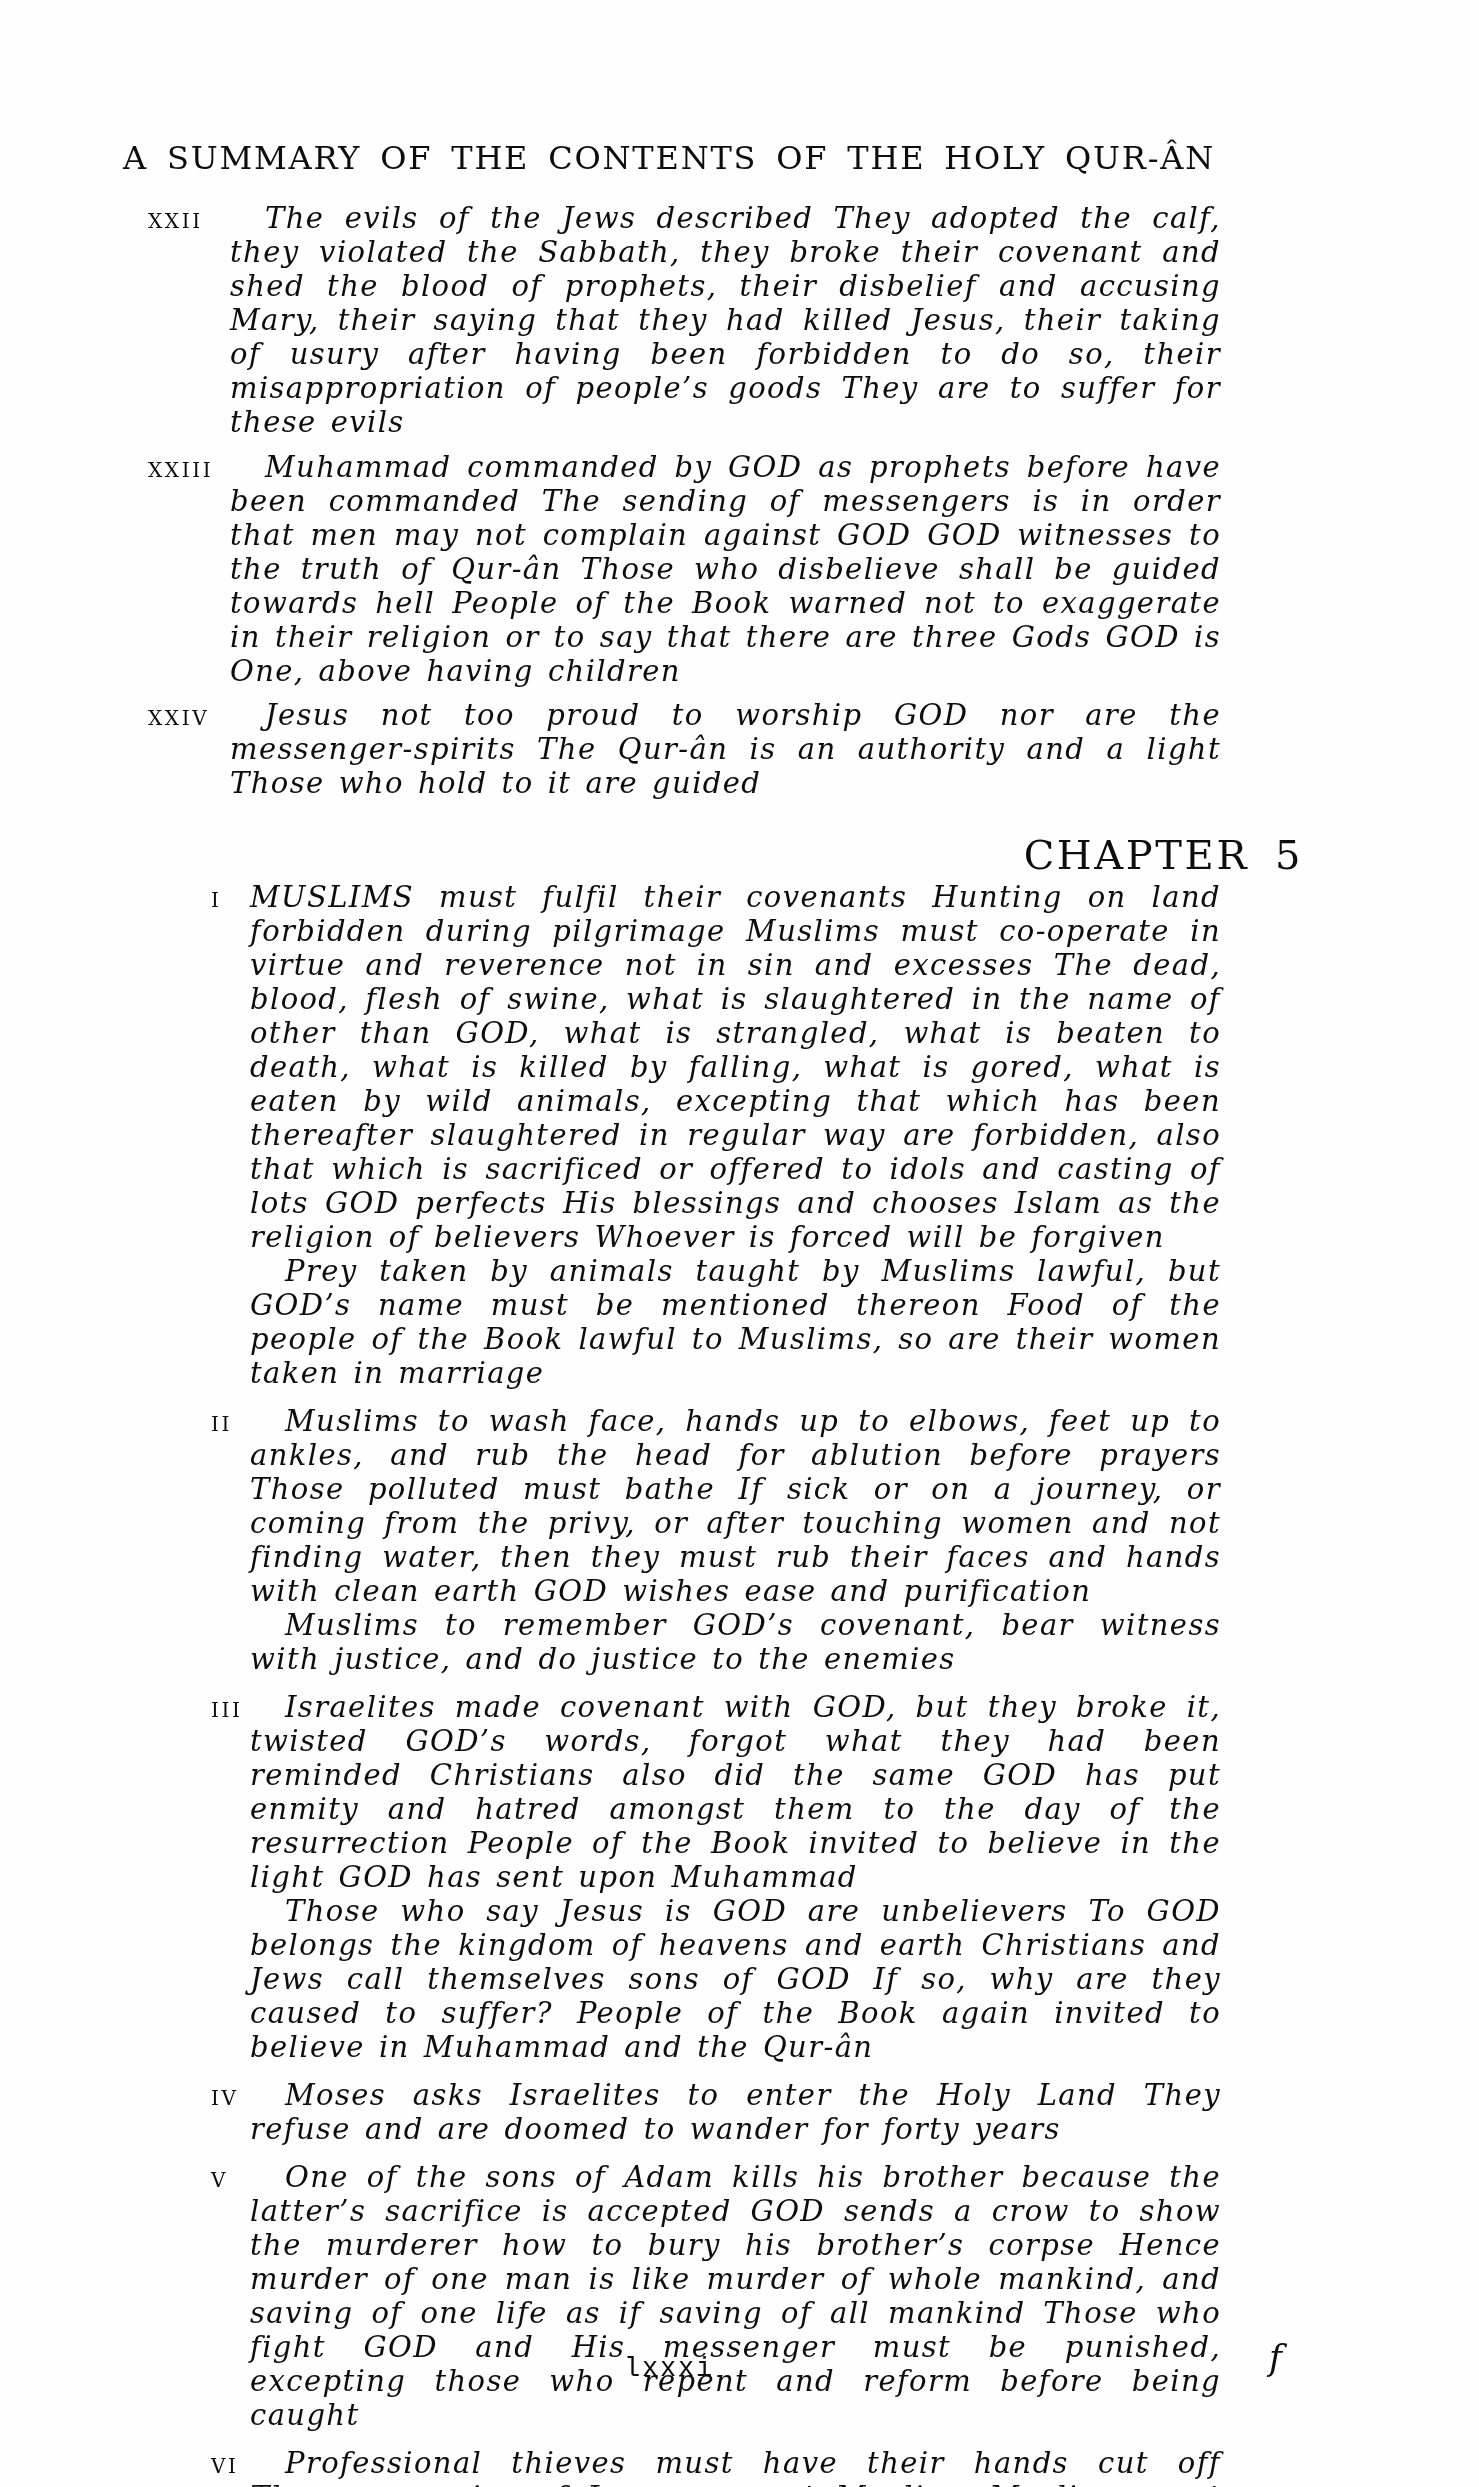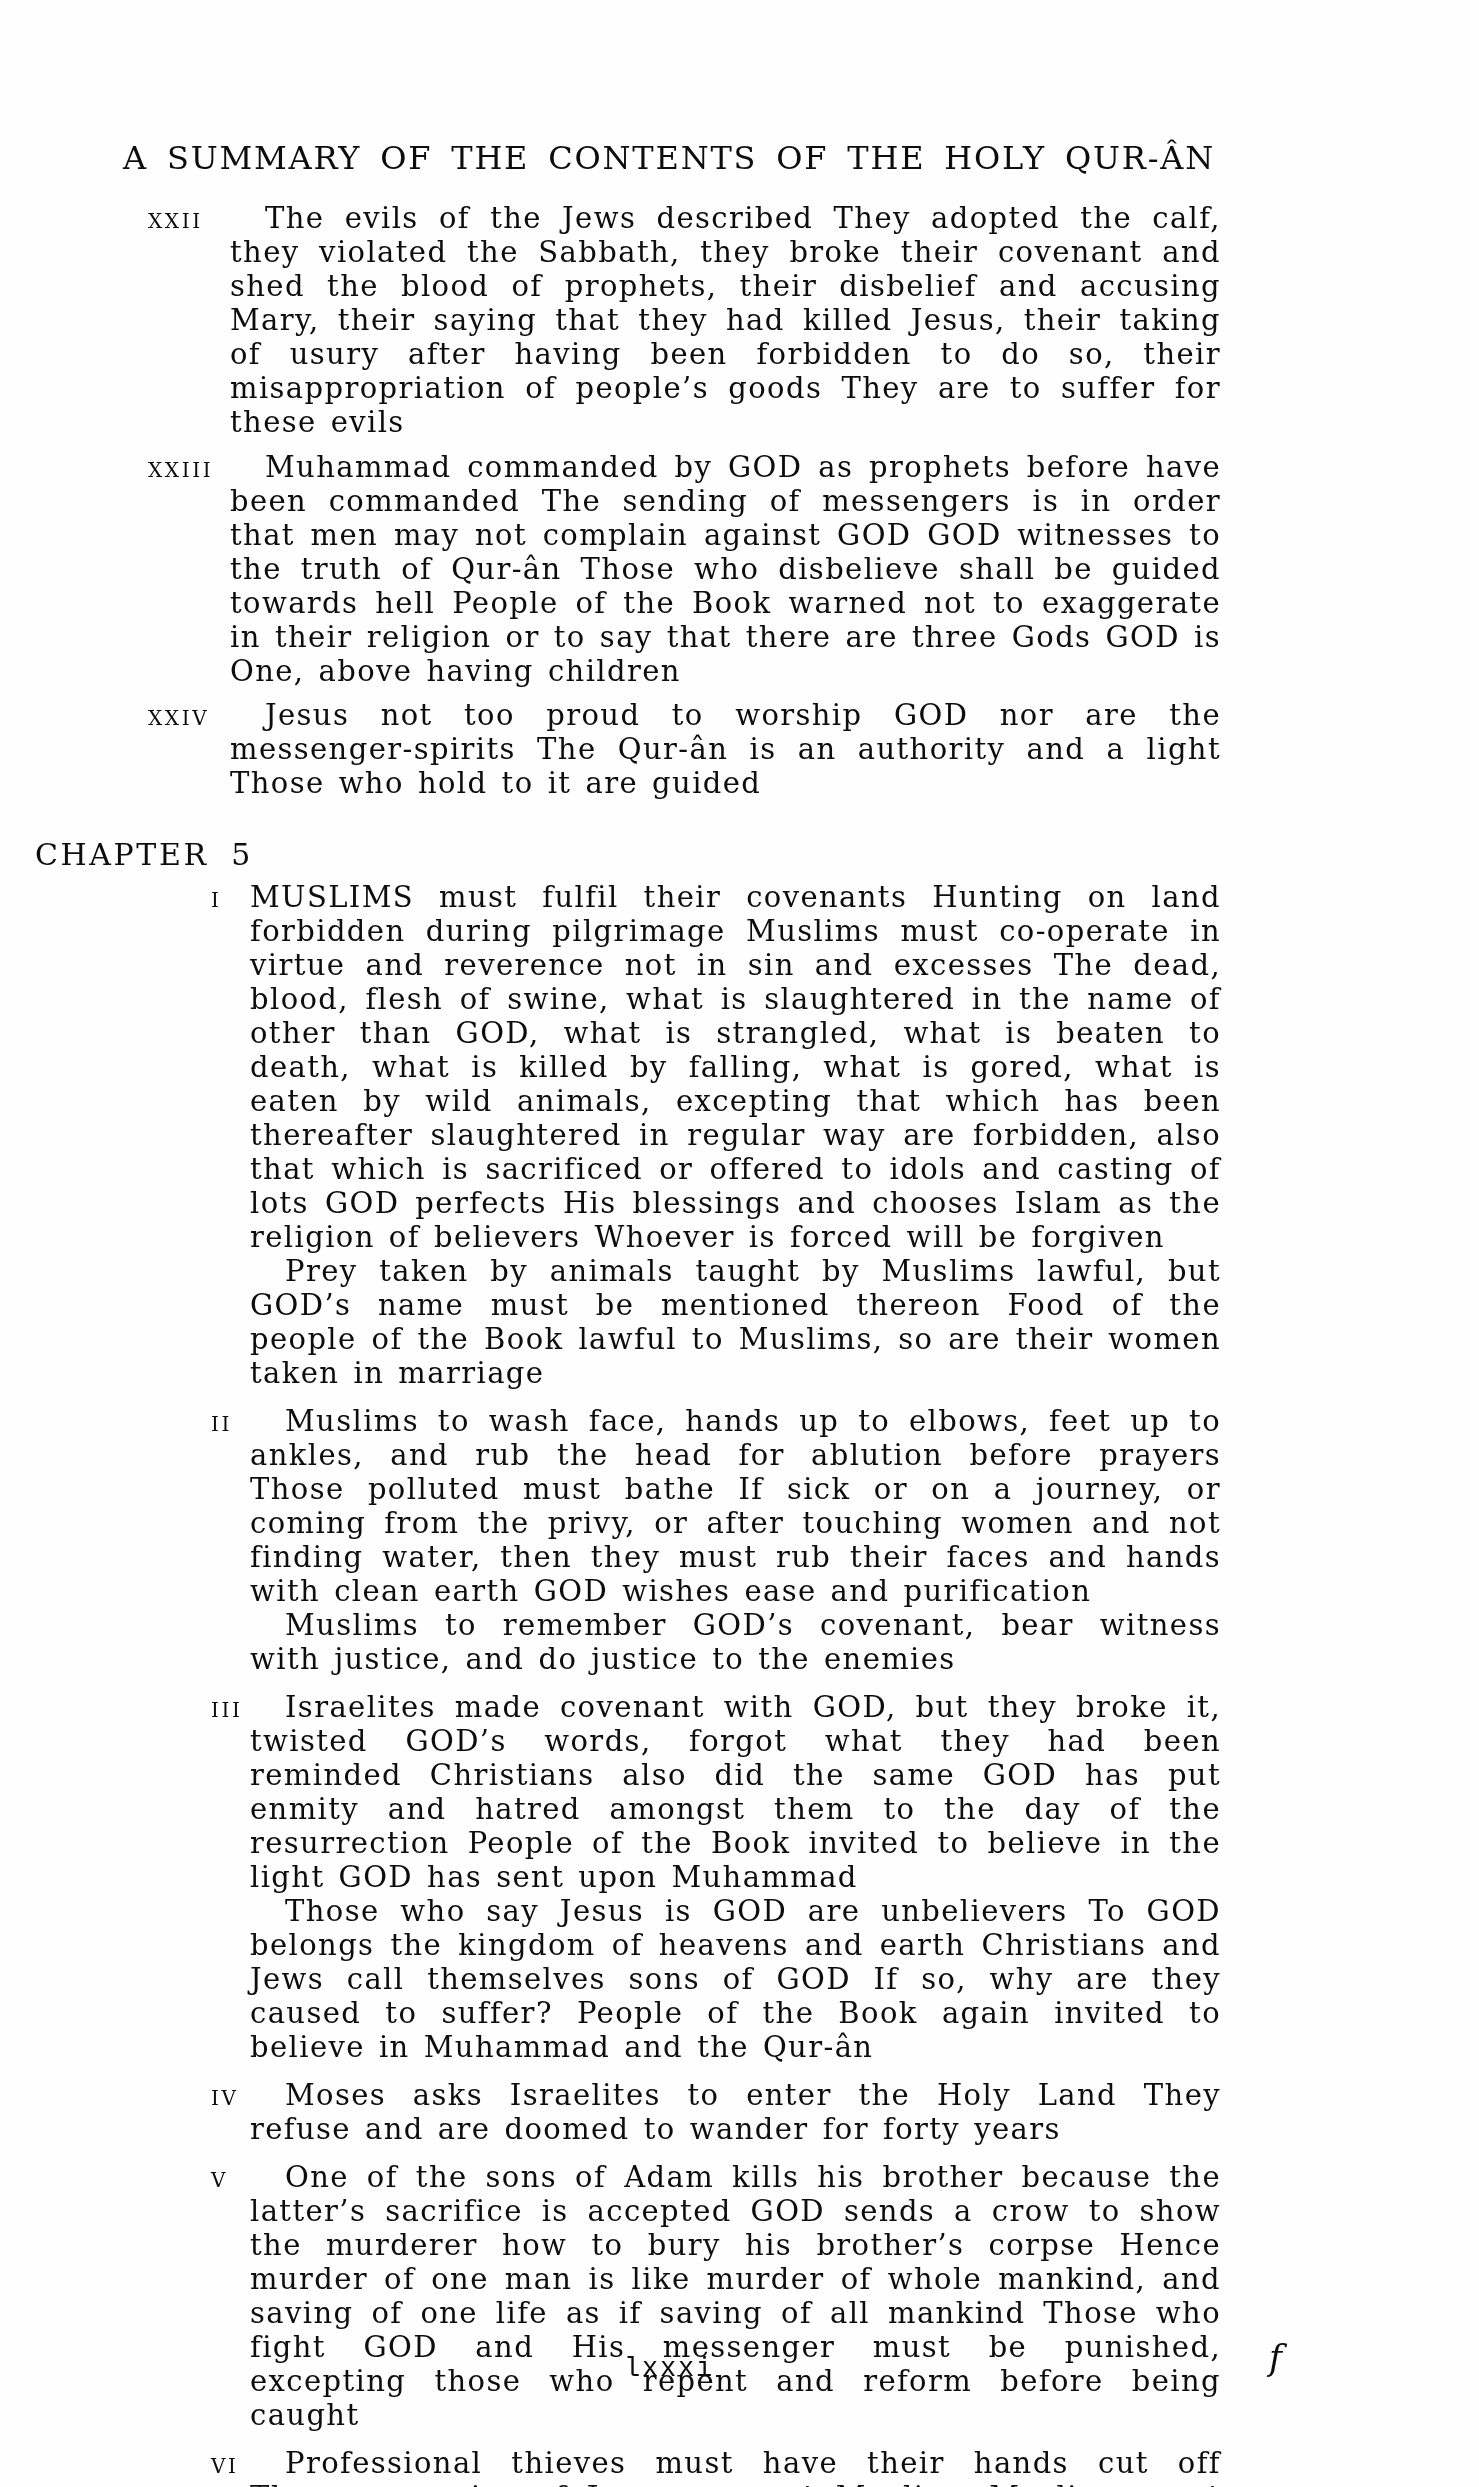--- a/index.html
+++ b/index.html
@@ -40,35 +40,36 @@
     font-size:29px;
     line-height:34px;
     letter-spacing:1.4px;
     word-spacing:3.5px;
     text-align:justify;
   }
   .s2 .entry{ margin-bottom:14px; }
   .entry p{
     margin:0;
     text-indent:35px;
+    font-style:italic;
   }
   .entry p.no-indent{ text-indent:0; }
   .numeral{
     position:absolute;
     top:0;
     font-variant:small-caps;
     letter-spacing:2.6px;
     text-indent:0;
   }
   .s1 .numeral{ left:-82px; }
   .s2 .numeral{ left:-39px; }
   .chapter{
     margin:35px 35px 5.3px 35px;
-    text-align:left;
-    font-size:30px;
+    text-align:right;
+    font-size:40px;
     font-weight:400;
     letter-spacing:2.6px;
     word-spacing:10.5px;
     line-height:40px;
   }
   .footer{
     position:absolute;
     top:2354px;
     left:0;
     width:100%;

